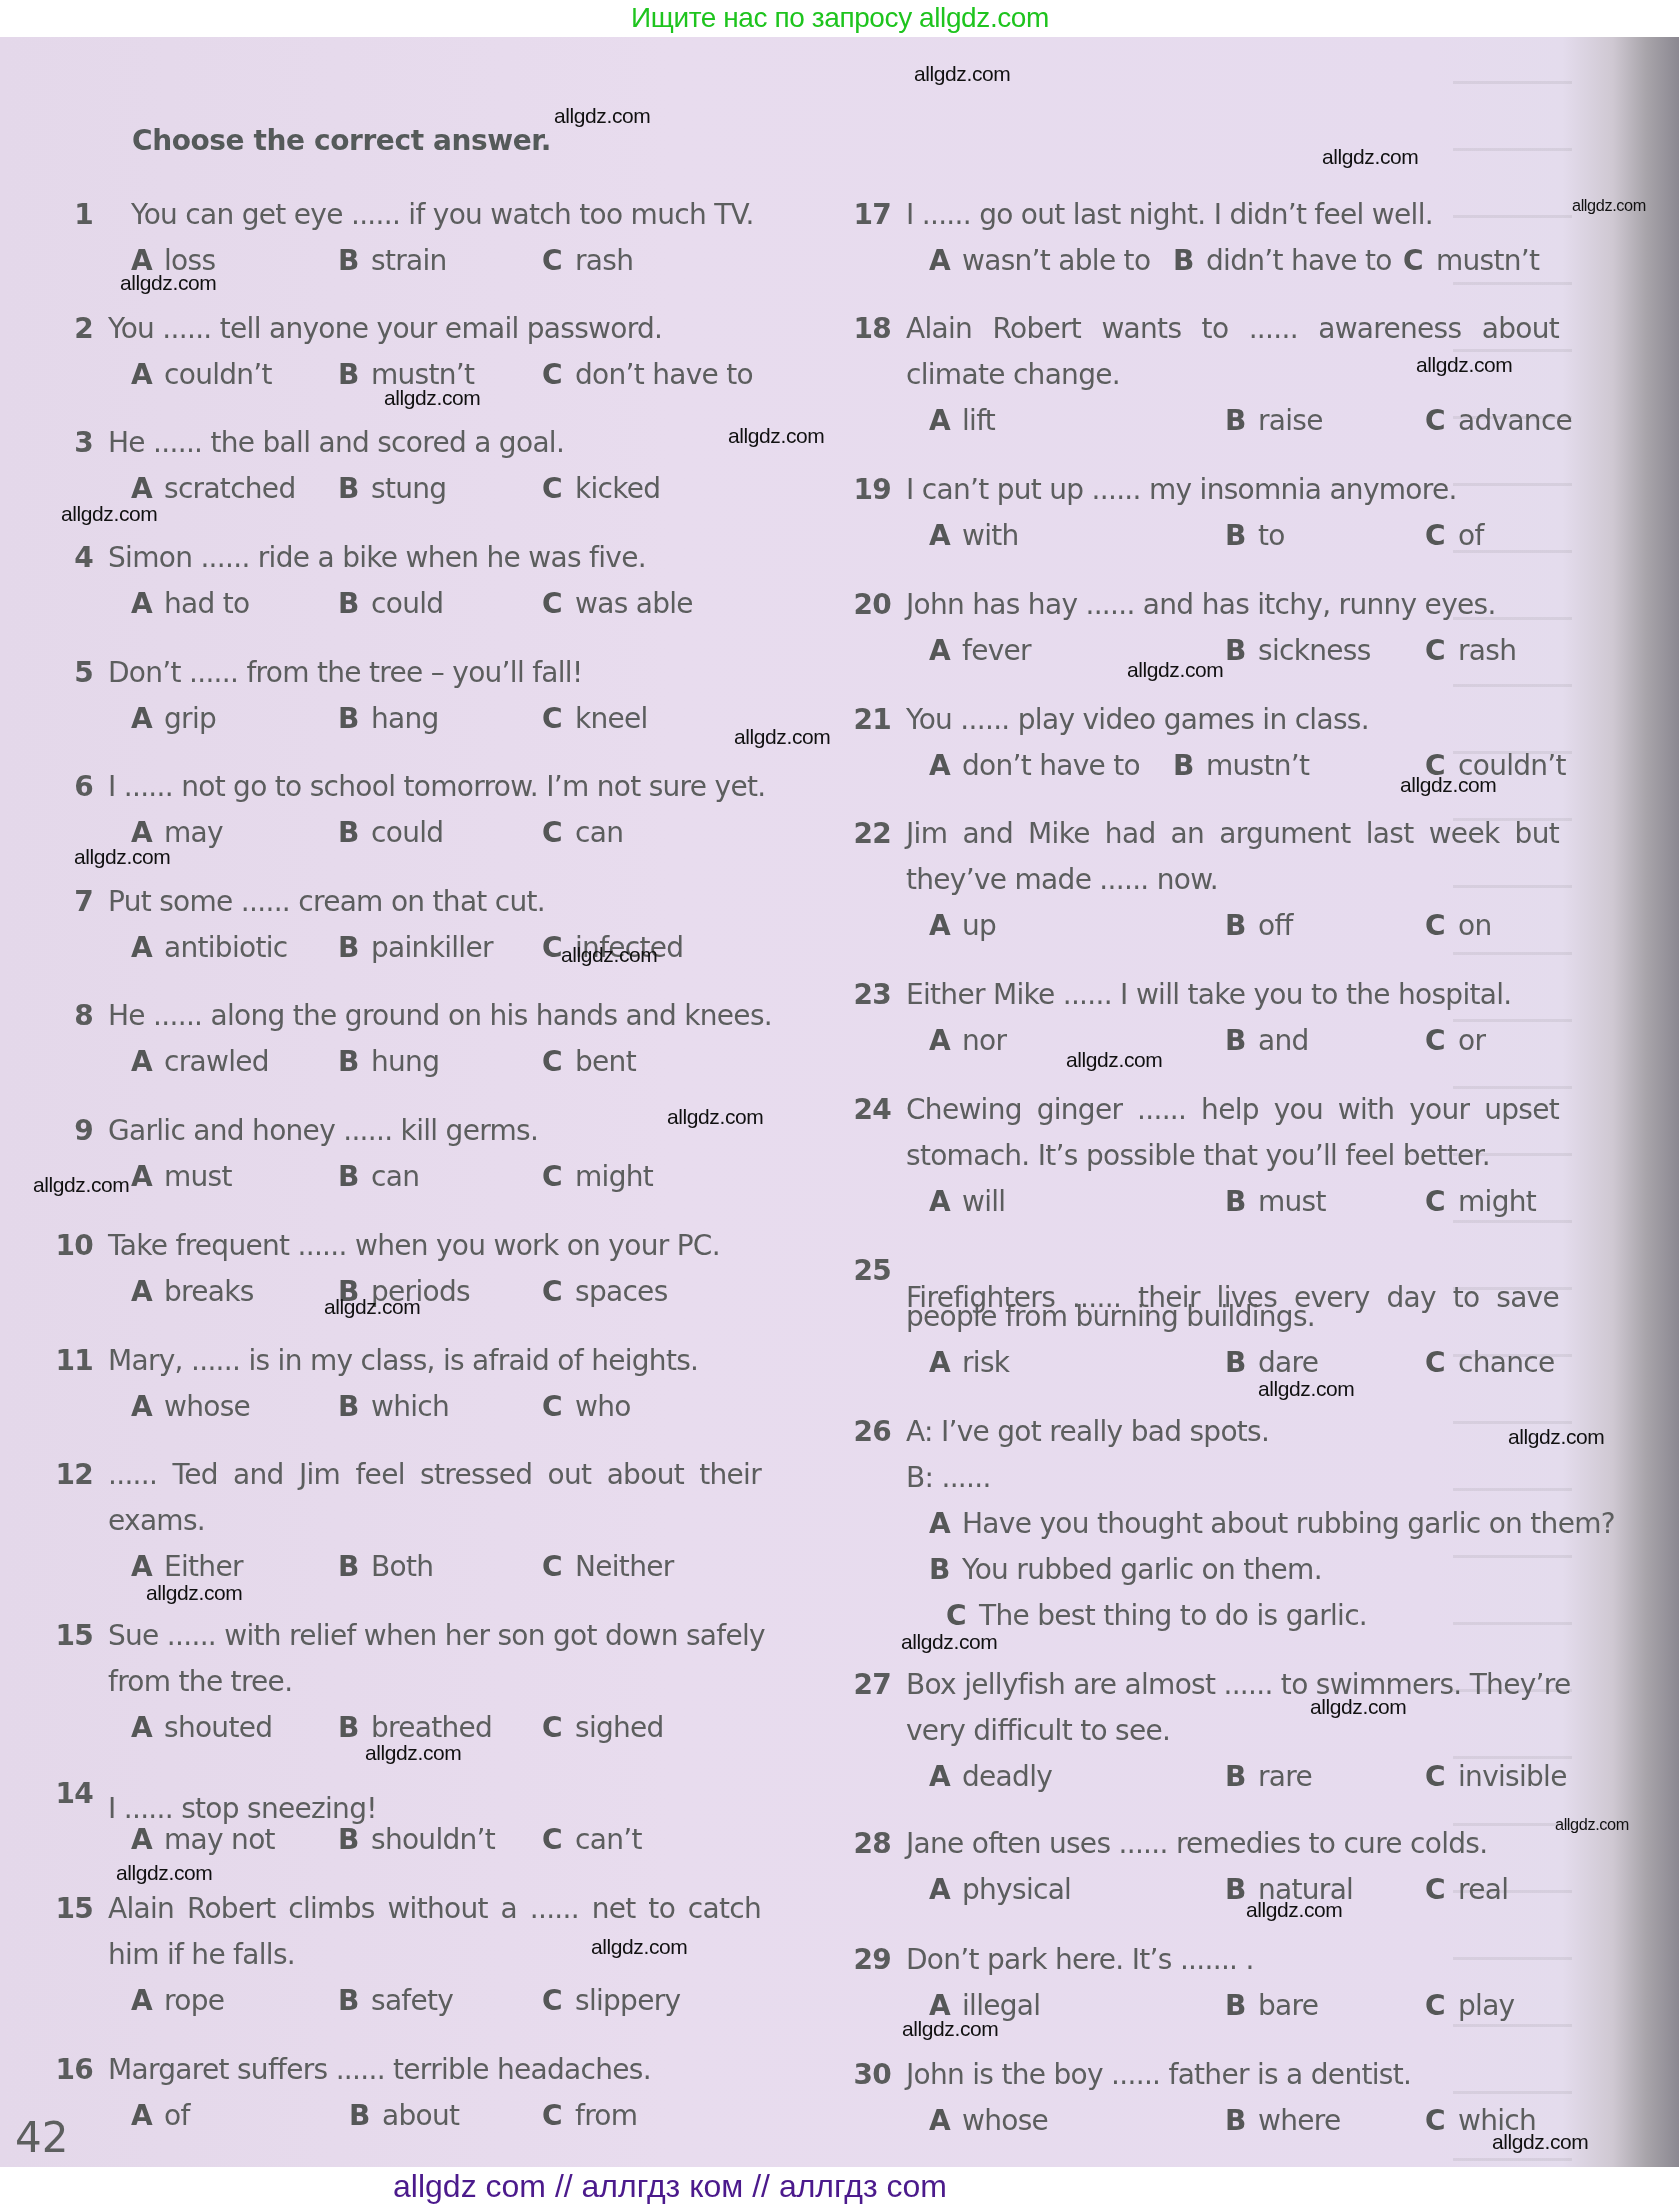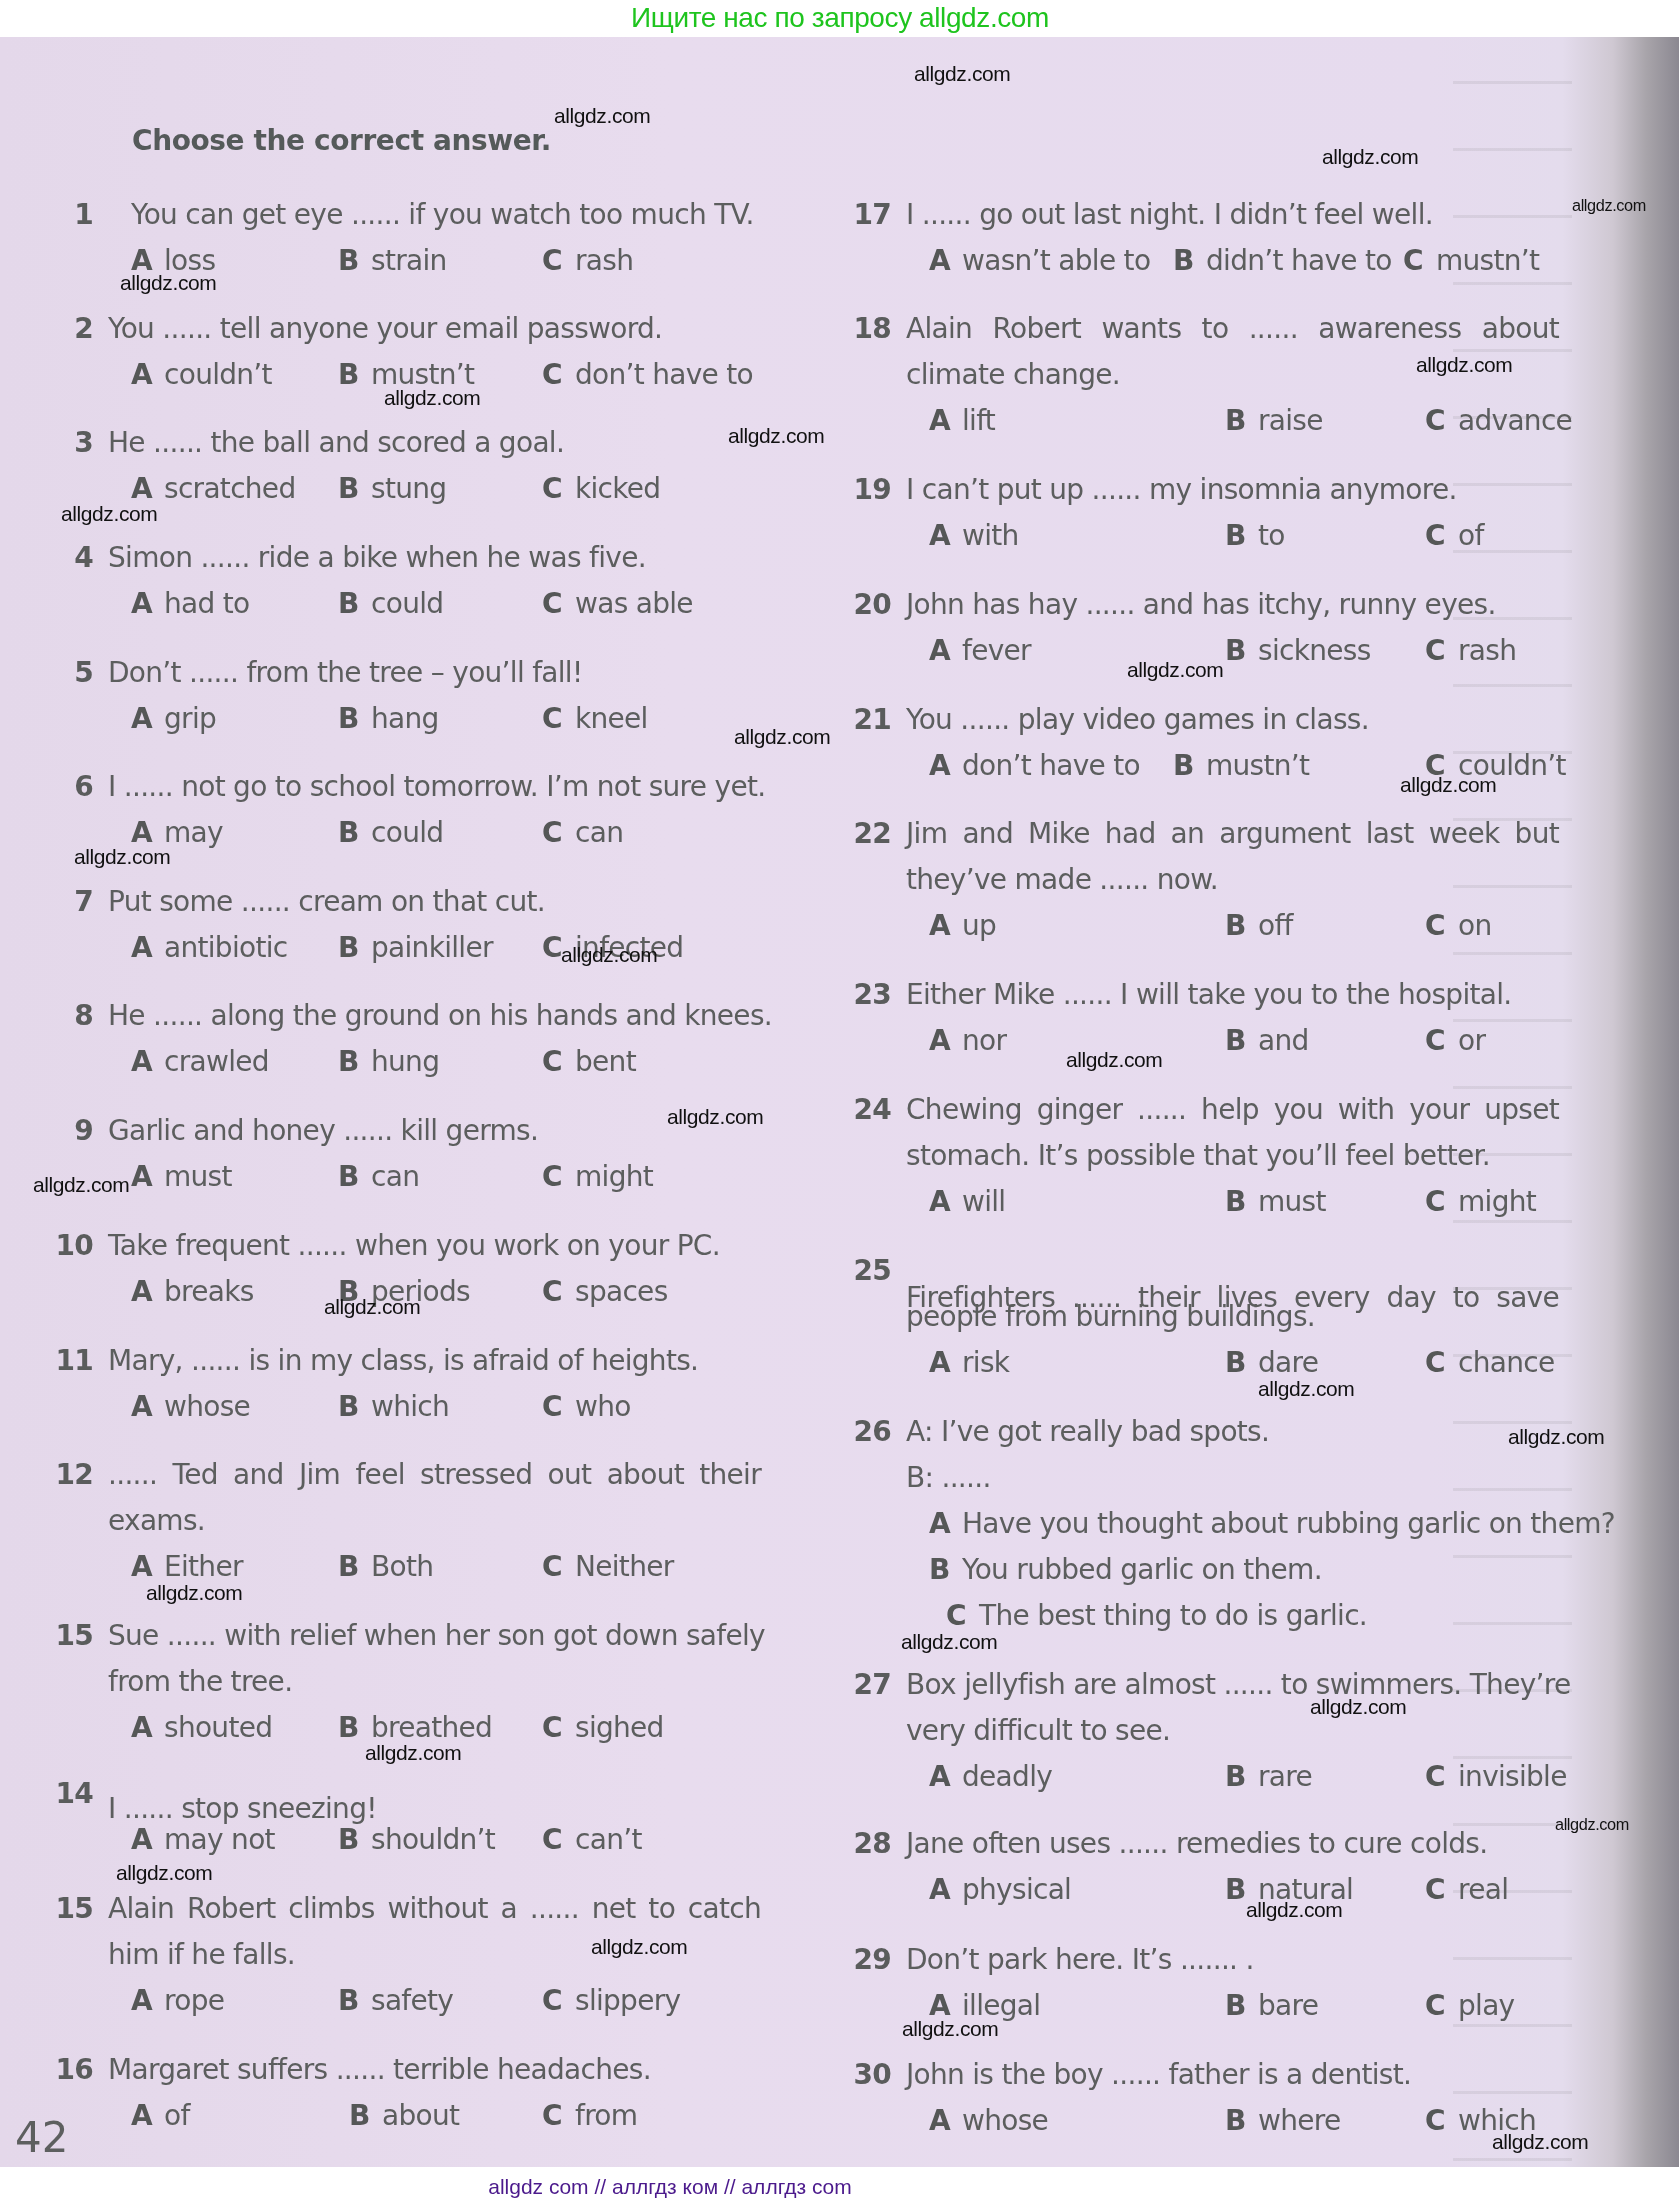--- a/index.html
+++ b/index.html
@@ -10,21 +10,21 @@
   }
   .top-banner {
     position: absolute; left: 0; top: 0; width: 1680px; height: 37px;
     background: #ffffff; text-align: center;
     font-family: "Liberation Sans", sans-serif; font-size: 28px; line-height: 36px;
     color: #1ec41e; letter-spacing: -0.4px;
   }
   .bottom-banner {
     position: absolute; left: 0; top: 2167px; width: 1340px; height: 39px;
     background: #ffffff; text-align: center;
-    font-family: "Liberation Sans", sans-serif; font-size: 21px; line-height: 39px;
+    font-family: "Liberation Sans", sans-serif; font-size: 32px; line-height: 39px;
     color: #4b1a8c;
   }
   .page {
     position: absolute; left: 0; top: 37px; width: 1680px; height: 2130px;
     background: linear-gradient(90deg, #e4d8ea 0%, #e8dcee 40%, #e6dbee 85%, #e4dced 93%, #cfc8d2 96%, #a8a4aa 98%, #8a8790 100%);
     overflow: hidden;
   }
   .title {
     position: absolute; left: 132px; top: 3px;
     font-family: "DejaVu Sans", sans-serif; font-weight: bold; font-style: italic;

